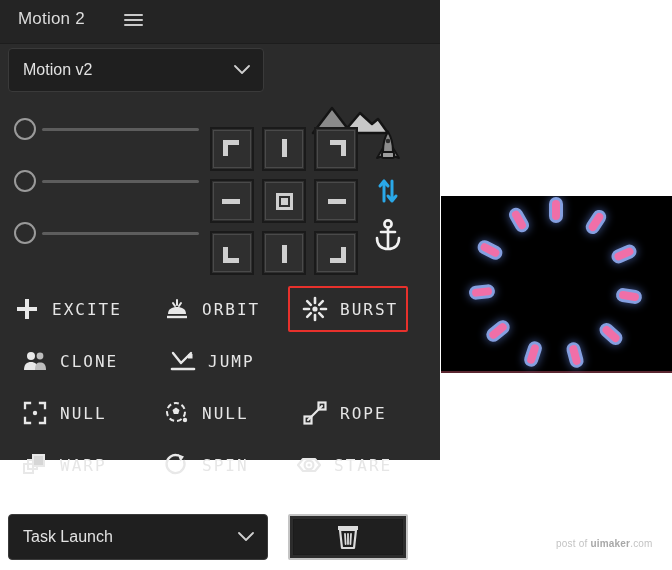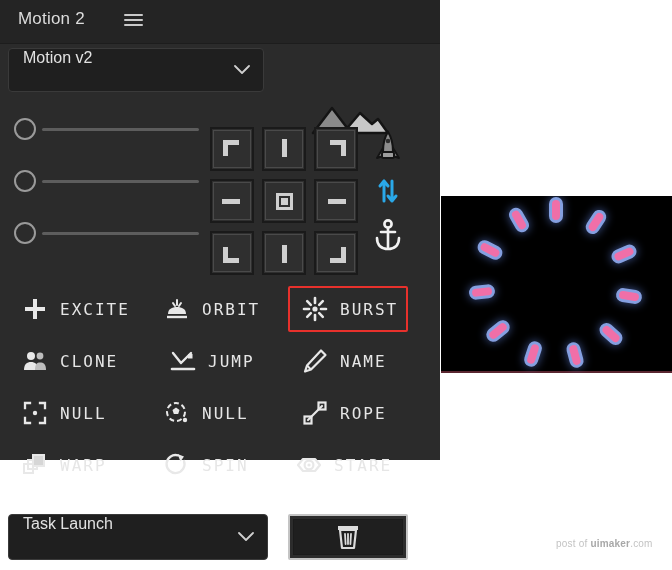--- a/index.html
+++ b/index.html
@@ -36,21 +36,21 @@
   }
   #menu-icon i { display: block; height: 2px; background: #c9c9c9; border-radius: 1px; }
 
   
   #preset-row { position: absolute; left: 0; top: 48px; width: 440px; height: 46px; }
   .select-box {
     position: absolute;
     background: #1f1f1f;
     border: 1px solid #3a3a3a;
     border-radius: 4px;
-    display: flex; align-items: flex-start;
+    display: flex; align-items: center;
   }
   .select-label {
     font-size: 16px; color: #e2e2e2; padding-left: 14px; flex: 1;
     white-space: nowrap; overflow: hidden;
   }
   .chevron {
     width: 26px; height: 100%;
     display: flex; align-items: center; justify-content: center;
     margin-right: 8px;
   }
@@ -265,21 +265,21 @@
           <circle cx="18" cy="8" r="3.6" fill="none" stroke="#f2f2f2" stroke-width="2.6"></circle>
           <path d="M18 12 L18 31" fill="none" stroke="#f2f2f2" stroke-width="2.6" stroke-linecap="round"></path>
           <path d="M11 16 L25 16" fill="none" stroke="#f2f2f2" stroke-width="2.6" stroke-linecap="round"></path>
           <path d="M7 22 C7 30 12 33 18 33 C24 33 29 30 29 22" fill="none" stroke="#f2f2f2" stroke-width="2.6" stroke-linecap="round"></path>
         </svg>
       </div>
     </div>
 
     <div id="actions">
 
-      <div class="action-btn" style="left:8px; top:0; width:136px">
+      <div class="action-btn" style="left:0; top:0; width:136px">
         <span class="action-icon">
           <svg width="26" height="26" viewBox="0 0 26 26">
               <path d="M13 3 L13 23 M3 13 L23 13" stroke="#e8e8e8" stroke-width="4" stroke-linecap="butt"></path>
             </svg>
         </span>
         <span class="action-label">EXCITE</span>
       </div>
 
       <div class="action-btn" style="left:150px; top:0; width:136px">
         <span class="action-icon">
@@ -327,29 +327,20 @@
         <span class="action-icon">
           <svg width="26" height="26" viewBox="0 0 26 26">
             <path d="M3 5 L11 15 L21 5" fill="none" stroke="#e8e8e8" stroke-width="2.4" stroke-linecap="round" stroke-linejoin="round"></path>
             <rect x="18" y="6" width="4.5" height="4.5" fill="#e8e8e8"></rect>
             <path d="M2 21 L24 21" stroke="#e8e8e8" stroke-width="2.6" stroke-linecap="round"></path>
           </svg>
         </span>
         <span class="action-label">JUMP</span>
       </div>
 
-      <div class="action-btn" style="left:288px; top:52px; width:136px">
-        <span class="action-icon">
-          <svg width="26" height="26" viewBox="0 0 26 26">
-            <path d="M19 2.5 L23.5 7 L9 21.5 L3 23.5 L5 17.5 Z" fill="none" stroke="#e8e8e8" stroke-width="2.2" stroke-linejoin="round"></path>
-            <path d="M5 17.5 L9 21.5" stroke="#e8e8e8" stroke-width="2"></path>
-          </svg>
-        </span>
-        <span class="action-label">NAME</span>
-      </div>
 
       <div class="action-btn" style="left:8px; top:104px; width:136px">
         <span class="action-icon">
           <g></g>
           <svg width="26" height="26" viewBox="0 0 26 26">
             <g stroke="#e8e8e8" stroke-width="2.3" fill="none" stroke-linecap="square">
               <path d="M3 8 L3 3 L8 3"></path>
                 <path d="M18 3 L23 3 L23 8"></path>
               <path d="M23 18 L23 23 L18 23"></path>
                 <path d="M8 23 L3 23 L3 18"></path>

